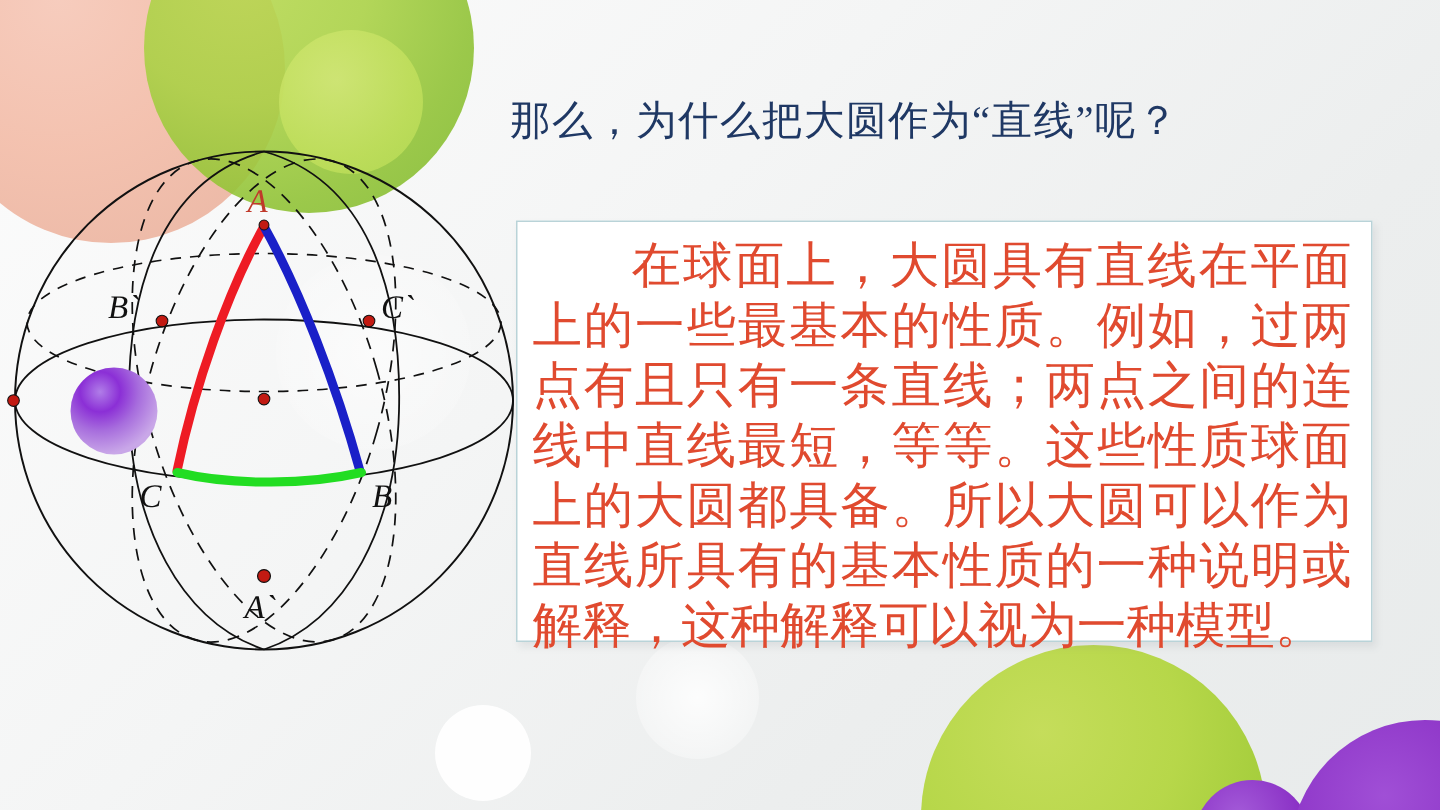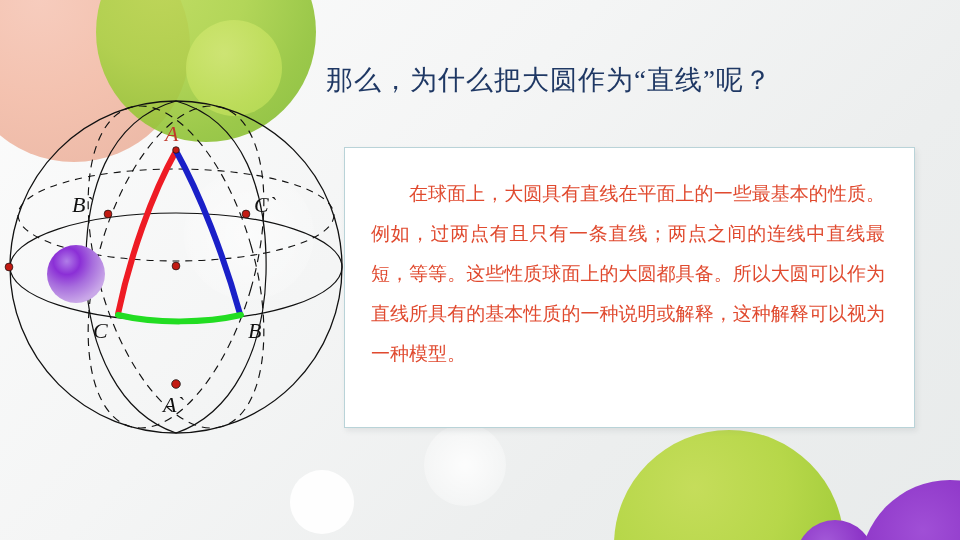--- a/index.html
+++ b/index.html
@@ -75,21 +75,21 @@
   }
   #deco-white-4 {
     left: 184px; top: 170px;
     width: 130px; height: 130px;
     background: radial-gradient(circle, rgba(255,255,255,0.6) 0%, rgba(255,255,255,0.2) 65%, rgba(255,255,255,0) 100%);
   }
 
   
   #title {
     position: absolute;
-    left: 326px;
+    left: 340px;
     top: 62px;
     width: 600px;
     font-size: 27px;
     line-height: 36px;
     color: #1f3864;
     letter-spacing: 1px;
     white-space: nowrap;
   }
 
   
@@ -99,28 +99,28 @@
     top: 147px;
     width: 571px;
     height: 281px;
     box-sizing: border-box;
     background: #ffffff;
     border: 1px solid #b9d3d8;
     box-shadow: 2px 3px 5px rgba(120,130,135,0.14);
     padding: 10px 13px 8px 10px;
   }
   #body-text {
-    font-size: 19px;
+    font-size: 33px;
     line-height: 40px;
     color: #e04a2f;
     text-indent: 2em;
     text-align: justify;
     text-justify: inter-character;
     letter-spacing: 0px;
-    margin: 16px;
+    margin: 0;
   }
 
   
   #diagram {
     position: absolute;
     left: 0px;
     top: 96px;
     width: 352px;
     height: 348px;
   }

